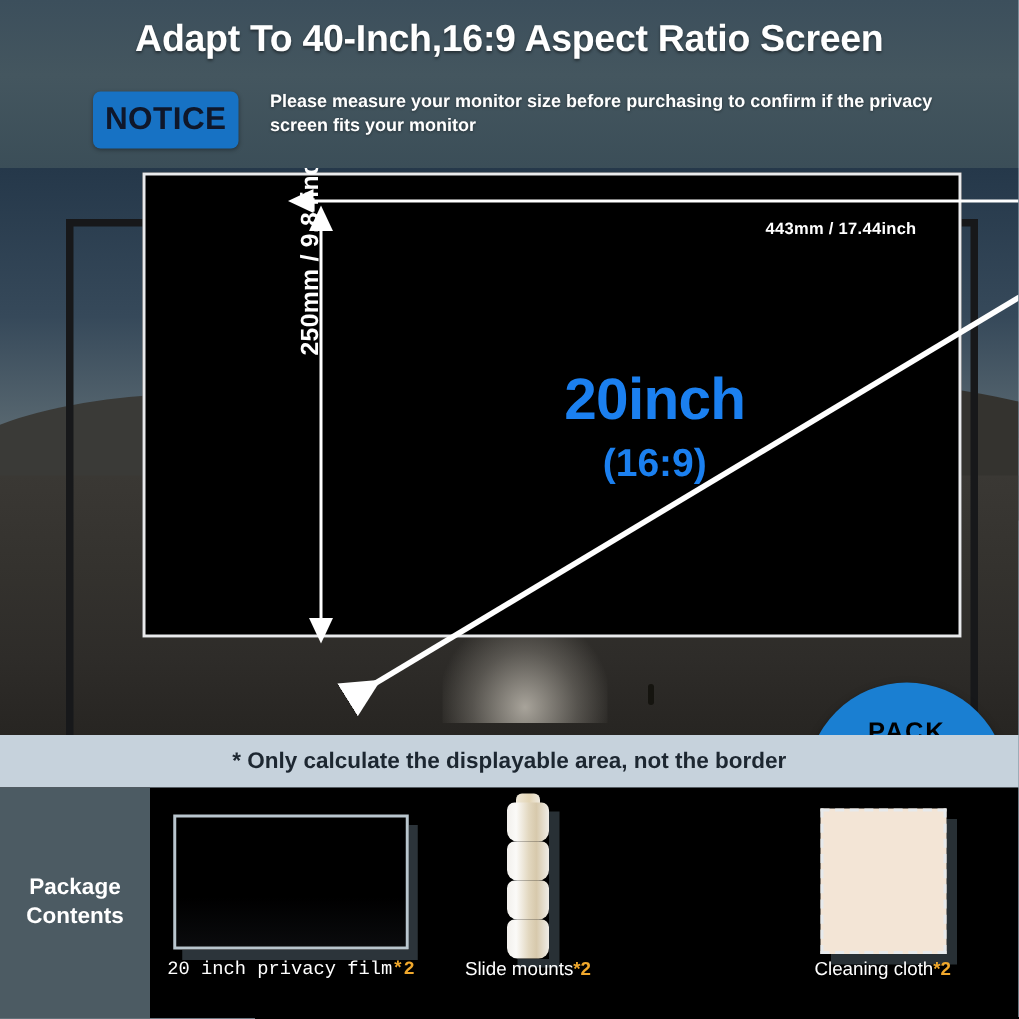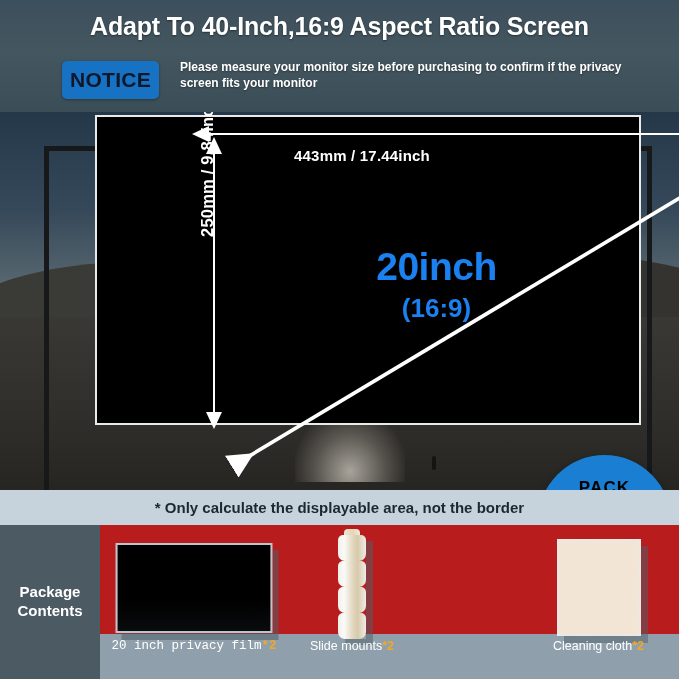--- a/index.html
+++ b/index.html
@@ -104,22 +104,22 @@
     left:109px;top:20px;
     border-left:8px solid transparent;border-right:8px solid transparent;
     border-bottom:17px solid #ffffff;
   }
   .arrow-down{
     left:109px;top:295px;
     border-left:8px solid transparent;border-right:8px solid transparent;
     border-top:17px solid #ffffff;
   }
   .label-h{
-    position:absolute;left:197px;top:30px;width:330px;text-align:left;
-    color:#ffffff;font-size:15px;font-weight:bold;letter-spacing:.2px;
+    position:absolute;left:184px;top:30px;width:330px;text-align:right;
+    color:#ffffff;font-size:11px;font-weight:bold;letter-spacing:.2px;
   }
   .label-v{
     position:absolute;left:101px;top:120px;
     color:#ffffff;font-size:16.5px;font-weight:bold;letter-spacing:.2px;
     transform:rotate(-90deg);transform-origin:left top;
     white-space:nowrap;
   }
 
   
   .diag-svg{position:absolute;left:0;top:0;width:679px;height:378px;pointer-events:none;}
@@ -149,22 +149,22 @@
     position:absolute;left:0;top:490px;width:679px;height:35px;
     background:#c6d2dc;
     display:flex;align-items:center;justify-content:center;
   }
   .note-strip span{
     color:#1d2731;font-size:15px;font-weight:bold;
   }
 
   
   .pkg{
-    position:absolute;left:0;top:525px;width:679px;height:109px;
-    background:#b91c1c;
+    position:absolute;left:0;top:525px;width:679px;height:154px;
+    background:#000000;
   }
   .pkg-left{
     position:absolute;left:0;top:0;width:100px;height:154px;
     background:#4c5b63;
     display:flex;align-items:center;justify-content:center;
   }
   .pkg-left span{
     color:#ffffff;font-size:15px;font-weight:bold;line-height:1.25;
     text-align:center;display:block;
   }
@@ -311,21 +311,21 @@
             <div class="mount-clip" style="top:52px;"></div>
             <div class="mount-clip" style="top:78px;"></div>
           </div>
         </div>
         <div class="pkg-label">
           <i style="font-style:normal">Slide mounts</i><b>*2</b>
         </div>
       </div>
 
 
-      <div class="pkg-item" style="left:434px;width:129px;">
+      <div class="pkg-item" style="left:424px;width:129px;">
         <div class="thumb-wrap">
           <div class="cloth"></div>
         </div>
         <div class="pkg-label">
           <i style="font-style:normal">Cleaning cloth</i><b>*2</b>
         </div>
       </div>
 
     </div>
   </div>

